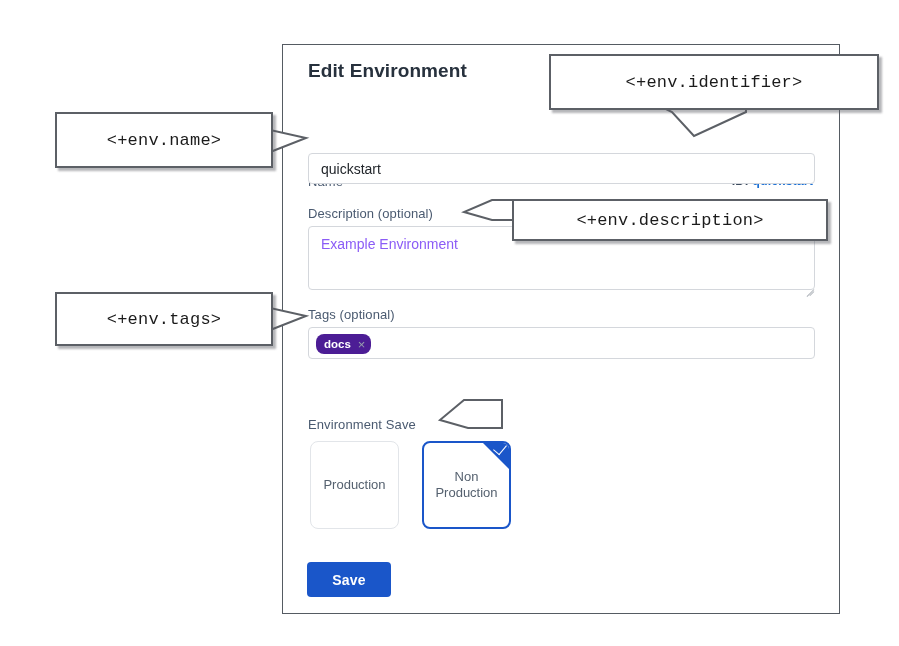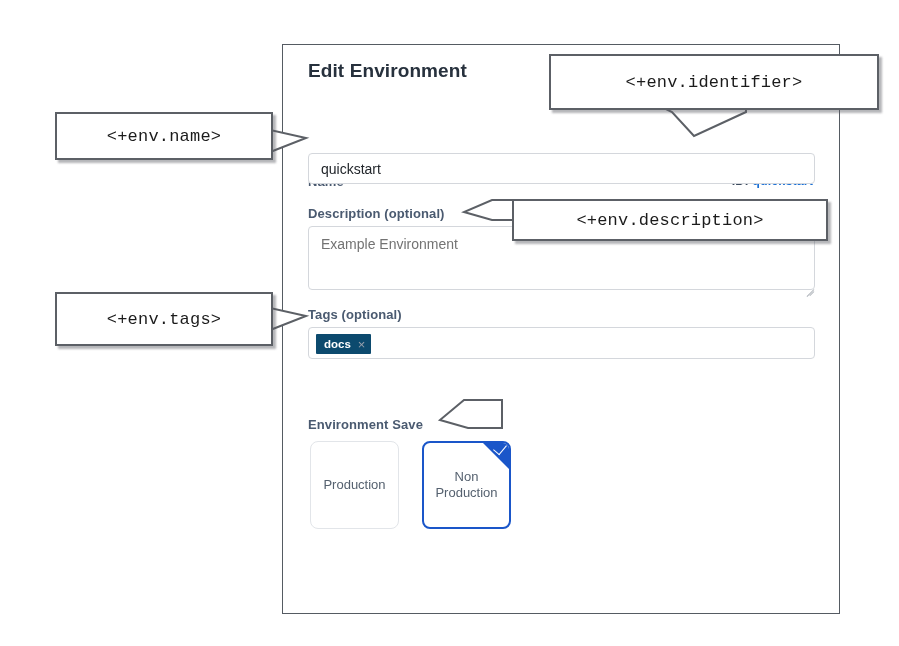--- a/index.html
+++ b/index.html
@@ -39,21 +39,21 @@
     top: 15px;
     font-size: 19px;
     font-weight: 600;
     color: #27313d;
     letter-spacing: 0.1px;
   }
 
   .field-label {
     position: absolute;
     font-size: 13px;
-    font-weight: 700;
+    font-weight: 400;
     color: #4a5a70;
     letter-spacing: 0.1px;
   }
 
   .id-line {
     position: absolute;
     right: 26px;
     top: 129px;
     font-size: 12.5px;
     font-weight: 700;
@@ -78,21 +78,21 @@
     outline: none;
   }
   .text-area {
     position: absolute;
     box-sizing: border-box;
     background: #ffffff;
     border: 1px solid #d4d7dc;
     border-radius: 4px;
     font-family: "Liberation Sans", sans-serif;
     font-size: 14px;
-    color: #737373;
+    color: #8b5cf6;
     padding: 8px 12px;
     outline: none;
     resize: none;
     overflow: hidden;
     line-height: 1.35;
   }
   .resize-grip {
     position: absolute;
     width: 10px;
     height: 10px;
@@ -116,22 +116,22 @@
     border: 1px solid #d4d7dc;
     border-radius: 4px;
   }
   .tag-chip {
     position: absolute;
     left: 7px;
     top: 6px;
     height: 20px;
     display: flex;
     align-items: center;
-    background: #0c4a6e;
-    border-radius: 1px;
+    background: #4c1d95;
+    border-radius: 8px;
     padding: 0 6px 0 8px;
     color: #ffffff;
     font-size: 11.5px;
     font-weight: 700;
   }
   .tag-chip .tag-x {
     margin-left: 7px;
     color: #97a0ad;
     font-size: 13px;
     font-weight: 400;
@@ -269,20 +269,21 @@
       <div class="corner-ribbon"></div>
       <div class="corner-check"></div>
       <div style="position:relative; z-index:2;">
         <div>Non</div>
         <div>Production</div>
       </div>
     </div>
 
   </div>
 
+  <button class="save-btn" style="z-index:6;">Save</button>
 
   <svg class="tail" style="left:232px; top:110px; width:70px; height:60px;" viewBox="0 0 70 60">
     <path d="M 16 2 L 16 46 L 6 46 L 52 28 L 16 20 Z" fill="#ffffff" stroke="#5c6066" stroke-width="2" stroke-linejoin="miter"></path>
   </svg>
 
   <svg class="tail" style="left:232px; top:290px; width:70px; height:56px;" viewBox="0 0 70 56">
     <path d="M 16 2 L 16 44 L 6 44 L 52 26 L 16 18 Z" fill="#ffffff" stroke="#5c6066" stroke-width="2" stroke-linejoin="miter"></path>
   </svg>
 
   <svg class="tail" style="left:620px; top:96px; width:110px; height:50px;" viewBox="0 0 110 50">
@@ -290,21 +291,21 @@
   </svg>
 
   <svg class="tail" style="left:440px; top:196px; width:80px; height:36px;" viewBox="0 0 80 36">
     <path d="M 74 4 L 30 4 L 2 16 L 30 24 L 74 24 Z" fill="#ffffff" stroke="#5c6066" stroke-width="2" stroke-linejoin="miter"></path>
   </svg>
 
   <svg class="tail" style="left:416px; top:396px; width:70px; height:42px;" viewBox="0 0 70 42">
     <path d="M 64 4 L 26 4 L 2 24 L 30 32 L 64 32 Z" fill="#ffffff" stroke="#5c6066" stroke-width="2" stroke-linejoin="miter"></path>
   </svg>
 
-  <div class="callout" style="left:33px; top:112px; width:218px; height:48px;">
+  <div class="callout" style="left:33px; top:112px; width:218px; height:56px;">
     <span>&lt;+env.name&gt;</span>
   </div>
 
   <div class="callout" style="left:527px; top:54px; width:330px; height:56px;">
     <span>&lt;+env.identifier&gt;</span>
   </div>
 
   <div class="callout" style="left:490px; top:199px; width:316px; height:42px;">
     <span>&lt;+env.description&gt;</span>
   </div>

